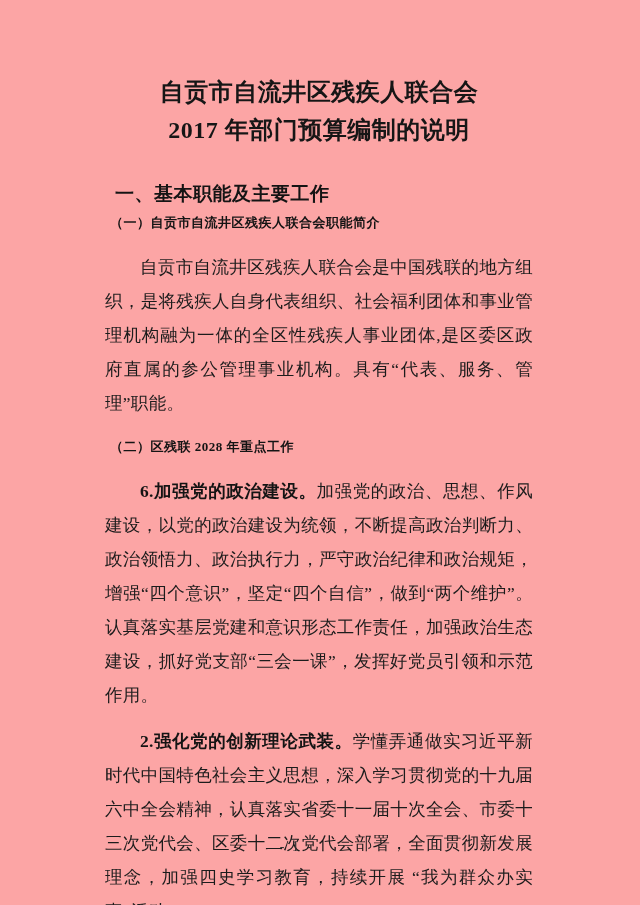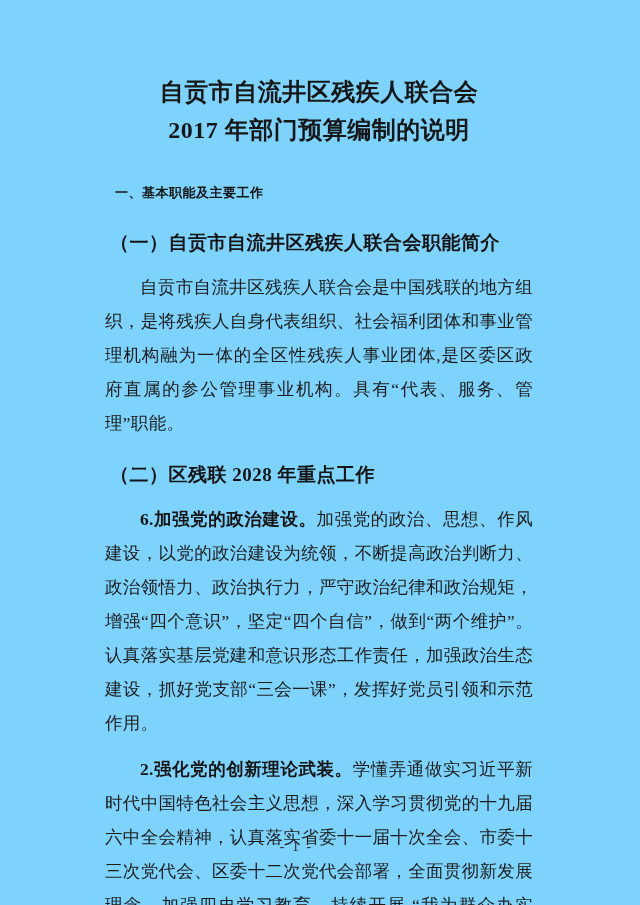--- a/index.html
+++ b/index.html
@@ -4,21 +4,21 @@
 <style>
   html, body {
     margin: 0;
     padding: 0;
     background: #ffffff;
   }
   .page {
     position: relative;
     width: 640px;
     height: 905px;
-    background: #7dd3fc;
+    background: #fca5a5;
     color: #1a1a1a;
     font-family: "Liberation Serif", "DejaVu Serif", serif;
     overflow: hidden;
   }
   .title-block {
     position: absolute;
     top: 73px;
     left: 93px;
     width: 452px;
     text-align: center;
@@ -32,34 +32,33 @@
     position: absolute;
     top: 178px;
     left: 93px;
     width: 452px;
     font-size: 17.5px;
     color: #1c1c1c;
   }
   .h-main {
     font-family: "DejaVu Sans", "Liberation Sans", sans-serif;
     font-weight: bold;
-    font-size: 13px;
+    font-size: 19px;
     line-height: 30px;
     padding-left: 22px;
     letter-spacing: 0.5px;
     color: #141414;
   }
   .h-sub {
     font-weight: bold;
-    font-size: 19px;
+    font-size: 13px;
     line-height: 30px;
     padding-left: 17px;
     letter-spacing: 0.5px;
     color: #141414;
-    margin-top: 20px;
   }
   .para {
     margin: 12px;
     text-indent: 2em;
     line-height: 34px;
     text-align: justify;
     letter-spacing: 0.3px;
   }
   .lead {
     font-weight: bold;

